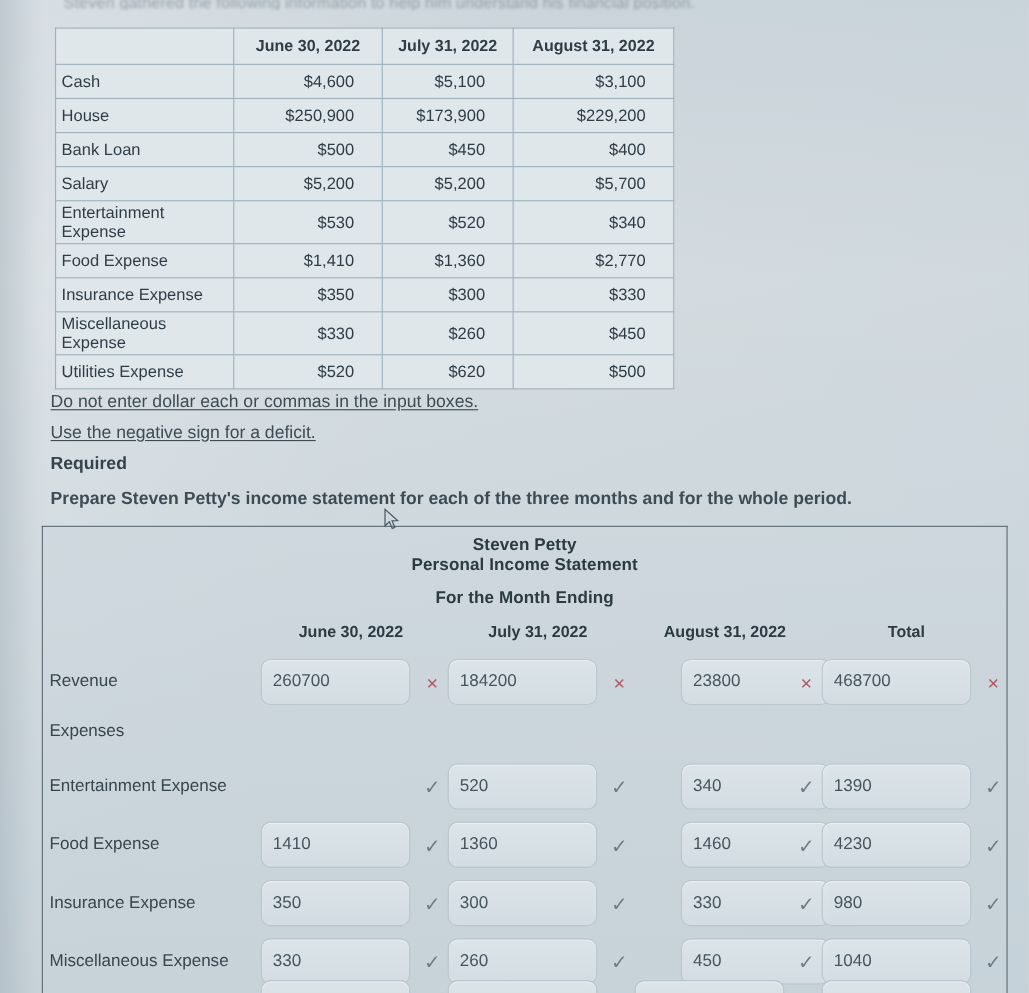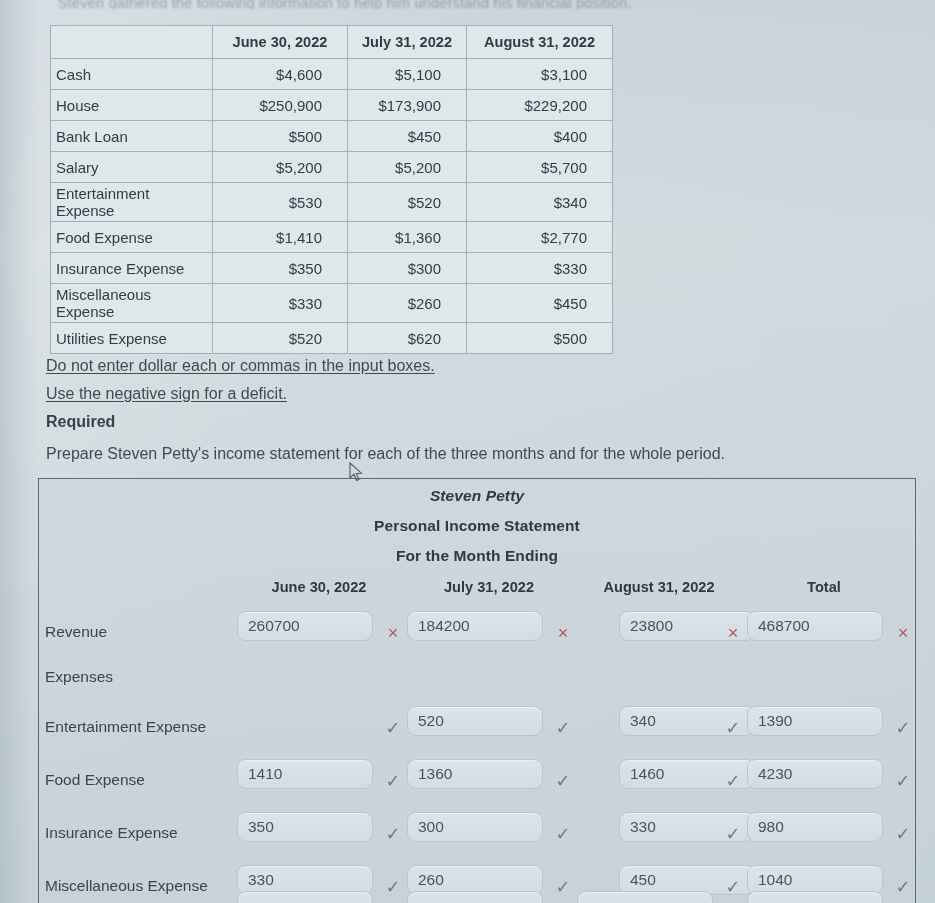--- a/index.html
+++ b/index.html
@@ -108,20 +108,21 @@
     margin-bottom: 12px;
     color: #3d4b54;
   }
   .instructions .req {
     font-weight: bold;
     margin-bottom: 16px;
     color: #33424b;
   }
   .instructions .prep {
     color: #3d4b54;
+    font-weight: bold;
   }
 
   
   .stmt-panel {
     position: absolute;
     left: 38px;
     top: 478px;
     width: 878px;
     height: 425px;
     border: 1.5px solid #5b6a74;
@@ -129,22 +130,22 @@
     box-sizing: border-box;
     background: linear-gradient(180deg, rgba(205,215,221,0.75) 0%, rgba(199,210,217,0.75) 100%);
   }
   .stmt-title {
     text-align: center;
     font-weight: bold;
     font-size: 15.5px;
     color: #2c3a43;
     letter-spacing: .1px;
   }
-  .t1 { margin-top: 8px; font-style: italic; }
-  .t2 { margin-top: 12px; }
+  .t1 { margin-top: 8px; }
+  .t2 { margin-top: 0; }
   .t3 { margin-top: 12px; }
 
   .col-heads {
     position: relative;
     height: 24px;
     margin-top: 14px;
     font-weight: bold;
     font-size: 14.6px;
     color: #2c3a43;
   }
@@ -180,21 +181,21 @@
     position: absolute;
     top: 4px;
   }
   .c1 { left: 198px; }
   .c2 { left: 368px; }
   .c3 { left: 538px; margin-left: 42px; }
   .c4 { left: 708px; }
 
   .inputbox {
     width: 136px;
-    height: 30px;
+    height: 42px;
     box-sizing: border-box;
     border: 1px solid #b9c6ce;
     border-radius: 9px;
     background: linear-gradient(180deg, rgba(222,230,235,0.9) 0%, rgba(211,221,227,0.9) 100%);
     font-family: "Liberation Sans", sans-serif;
     font-size: 15.5px;
     color: #46545d;
     padding: 0 10px;
     outline: none;
     display: flex;

